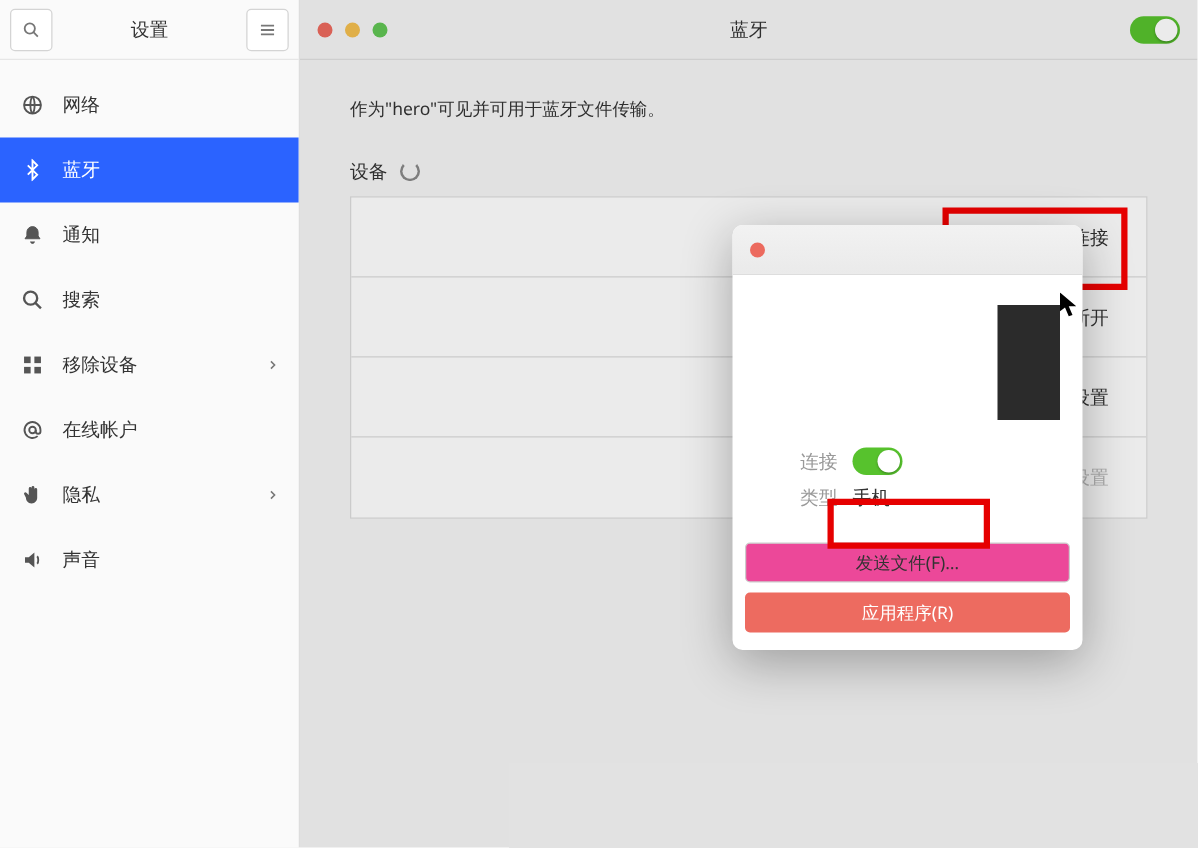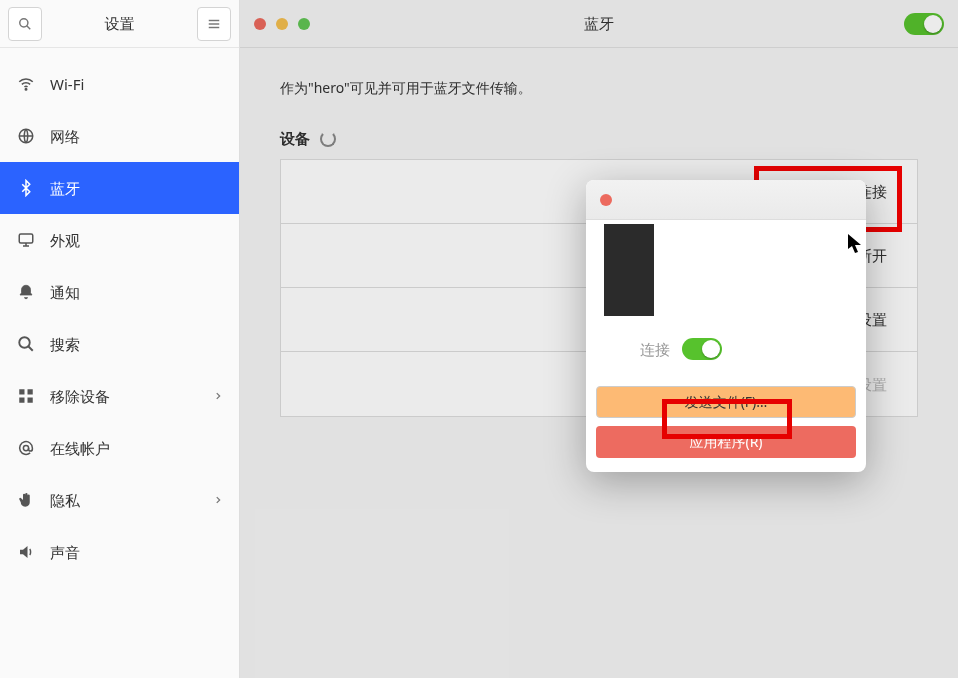--- a/index.html
+++ b/index.html
@@ -25,48 +25,48 @@
   .dot { width: 12px; height: 12px; border-radius: 50%; }
   .dot.red { background: #ec6a5e; }
   .dot.yellow { background: #f4be4f; }
   .dot.green { background: #61c554; }
   .main-header-title { position: absolute; left: 50%; transform: translateX(-50%); font-size: 15px; color: #333; }
   .toggle { position: absolute; right: 14px; width: 40px; height: 22px; border-radius: 11px; background: #57c22d; display: flex; align-items: center; }
   .toggle .knob { width: 18px; height: 18px; border-radius: 50%; background: #fff; margin-left: 20px; box-shadow: 0 1px 2px rgba(0,0,0,0.3); }
 
   .main-body { padding: 30px 40px; }
   .status-line { font-size: 14px; color: #333; margin-bottom: 30px; }
-  .devices-header { display: flex; align-items: center; gap: 10px; font-size: 15px; font-weight: bold; margin-bottom: 10px; text-align: center; }
+  .devices-header { display: flex; align-items: center; gap: 10px; font-size: 15px; font-weight: normal; margin-bottom: 10px; text-align: center; }
   .spinner { width: 16px; height: 16px; border: 2px solid #888; border-top-color: transparent; border-radius: 50%; display: inline-block; }
 
   .device-list { border: 1px solid #ddd; background: #fff; }
   .device-row { height: 64px; border-bottom: 1px solid #ddd; display: flex; align-items: center; justify-content: flex-end; padding: 0 30px; font-size: 15px; color: #333; }
   .device-row:last-child { border-bottom: none; }
   .device-row.faded { color: #bbb; }
 
   .highlight-red { border: 5px solid #e60000; }
   .highlight-connected { position: absolute; right: 56px; top: 166px; width: 148px; height: 66px; }
 
   
   .modal { position: absolute; left: 346px; top: 180px; width: 280px; background: #fff; border-radius: 8px; box-shadow: 0 10px 40px rgba(0,0,0,0.3); overflow: hidden; z-index: 10; }
   .modal-titlebar { height: 40px; background: linear-gradient(#f2f2f2, #eaeaea); display: flex; align-items: center; padding: 0 14px; border-bottom: 1px solid #ddd; }
   .modal-titlebar .dot { width: 12px; height: 12px; }
-  .modal-body { padding: 4px 18px 16px; display: flex; flex-direction: column; align-items: flex-start; }
+  .modal-body { padding: 24px 18px 16px; display: flex; flex-direction: column; align-items: flex-end; }
   .device-image { width: 50px; height: 92px; background: #2b2b2b; margin-bottom: 18px; }
   .props { width: 100%; }
   .prop-row { display: flex; align-items: center; padding: 4px 0; font-size: 15px; }
   .prop-label { width: 78px; text-align: right; padding-right: 12px; color: #999; }
   .prop-value { color: #333; font-weight: 500; }
   .prop-row .mini-toggle { width: 40px; height: 22px; border-radius: 11px; background: #57c22d; display: flex; align-items: center; }
   .prop-row .mini-toggle .knob { width: 18px; height: 18px; border-radius: 50%; background: #fff; margin-left: 20px; box-shadow: 0 1px 2px rgba(0,0,0,0.3); }
   .highlight-connect-row { position: absolute; left: 422px; top: 399px; width: 130px; height: 40px; z-index: 20; }
 
   .modal-buttons { padding: 6px 10px 14px; display: flex; flex-direction: column; gap: 8px; }
   .btn { height: 32px; border-radius: 4px; font-size: 14px; display: flex; align-items: center; justify-content: center; cursor: pointer; }
-  .btn-default { background: #fdba74; border: 1px solid #ccc; color: #333; }
+  .btn-default { background: #ec4899; border: 1px solid #ccc; color: #333; }
   .btn-danger { background: #ed6b60; border: none; color: #fff; }
 
   .cursor { position: absolute; left: 608px; top: 234px; z-index: 30; pointer-events: none; }
 
   svg { display: block; }
 </style>
 </head>
 <body>
 
 <div class="app">
@@ -86,56 +86,35 @@
             <line x1="3" y1="12" x2="21" y2="12"></line>
             <line x1="3" y1="18" x2="21" y2="18"></line>
           </svg>
       </div>
     </div>
 
     <div class="sidebar-list">
       <div class="sidebar-item">
         <span class="icon">
             <svg width="18" height="18" viewBox="0 0 24 24" fill="none" stroke="#555" stroke-width="2">
-              <path d="M3 9c5-5 13-5 18 0"></path>
-              <path d="M6.5 12.5c3-3 8-3 11 0"></path>
-              <path d="M10 16c1-1 3-1 4 0"></path>
-              <circle cx="12" cy="19" r="1" fill="#555"></circle>
-            </svg>
-          </span>
-        <span>Wi-Fi</span>
-      </div>
-      <div class="sidebar-item">
-        <span class="icon">
-            <svg width="18" height="18" viewBox="0 0 24 24" fill="none" stroke="#555" stroke-width="2">
               <circle cx="12" cy="12" r="9"></circle>
               <path d="M3 12h18"></path>
               <path d="M12 3c3 3 3 15 0 18"></path>
               <path d="M12 3c-3 3-3 15 0 18"></path>
             </svg>
           </span>
         <span>网络</span>
       </div>
       <div class="sidebar-item selected">
         <span class="icon">
             <svg width="18" height="18" viewBox="0 0 24 24" fill="none" stroke="#fff" stroke-width="2">
               <path d="M7 7l10 10-5 5V2l5 5L7 17"></path>
             </svg>
           </span>
         <span>蓝牙</span>
-      </div>
-      <div class="sidebar-item">
-        <span class="icon">
-            <svg width="18" height="18" viewBox="0 0 24 24" fill="none" stroke="#555" stroke-width="2">
-              <rect x="3" y="4" width="18" height="12" rx="2"></rect>
-              <line x1="8" y1="20" x2="16" y2="20"></line>
-              <line x1="12" y1="16" x2="12" y2="20"></line>
-            </svg>
-          </span>
-        <span>外观</span>
       </div>
       <div class="sidebar-item">
         <span class="icon">
             <svg width="18" height="18" viewBox="0 0 24 24" fill="#555" stroke="#555" stroke-width="1">
               <path d="M12 3a6 6 0 00-6 6v4l-2 3h16l-2-3V9a6 6 0 00-6-6z"></path>
               <path d="M10 19a2 2 0 004 0"></path>
             </svg>
           </span>
         <span>通知</span>
       </div>
@@ -243,20 +222,24 @@
       </div>
       <div class="modal-body">
         <div class="device-image"></div>
         <div class="props">
           <div class="prop-row">
             <span class="prop-label">连接</span>
             <div class="mini-toggle">
                 <div class="knob"></div>
               </div>
           </div>
+          <div class="prop-row">
+            <span class="prop-label">类型</span>
+            <span class="prop-value">手机</span>
+          </div>
         </div>
       </div>
       <div class="modal-buttons">
         <div class="btn btn-default">发送文件(F)…</div>
         <div class="btn btn-danger">应用程序(R)</div>
       </div>
     </div>
 
     <div class="highlight-red highlight-connect-row"></div>
 

